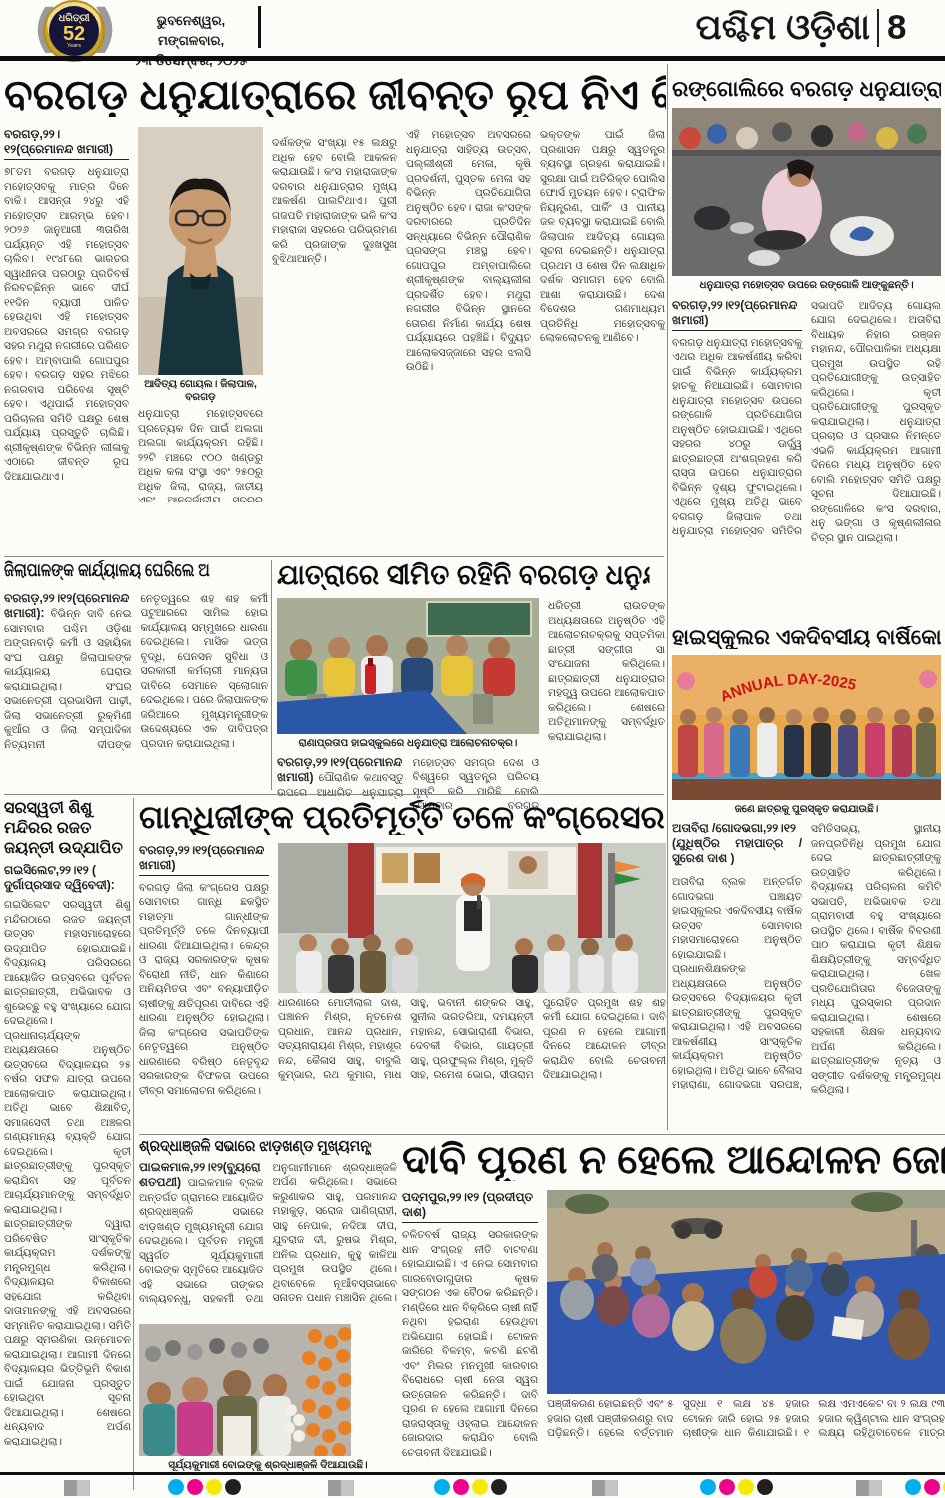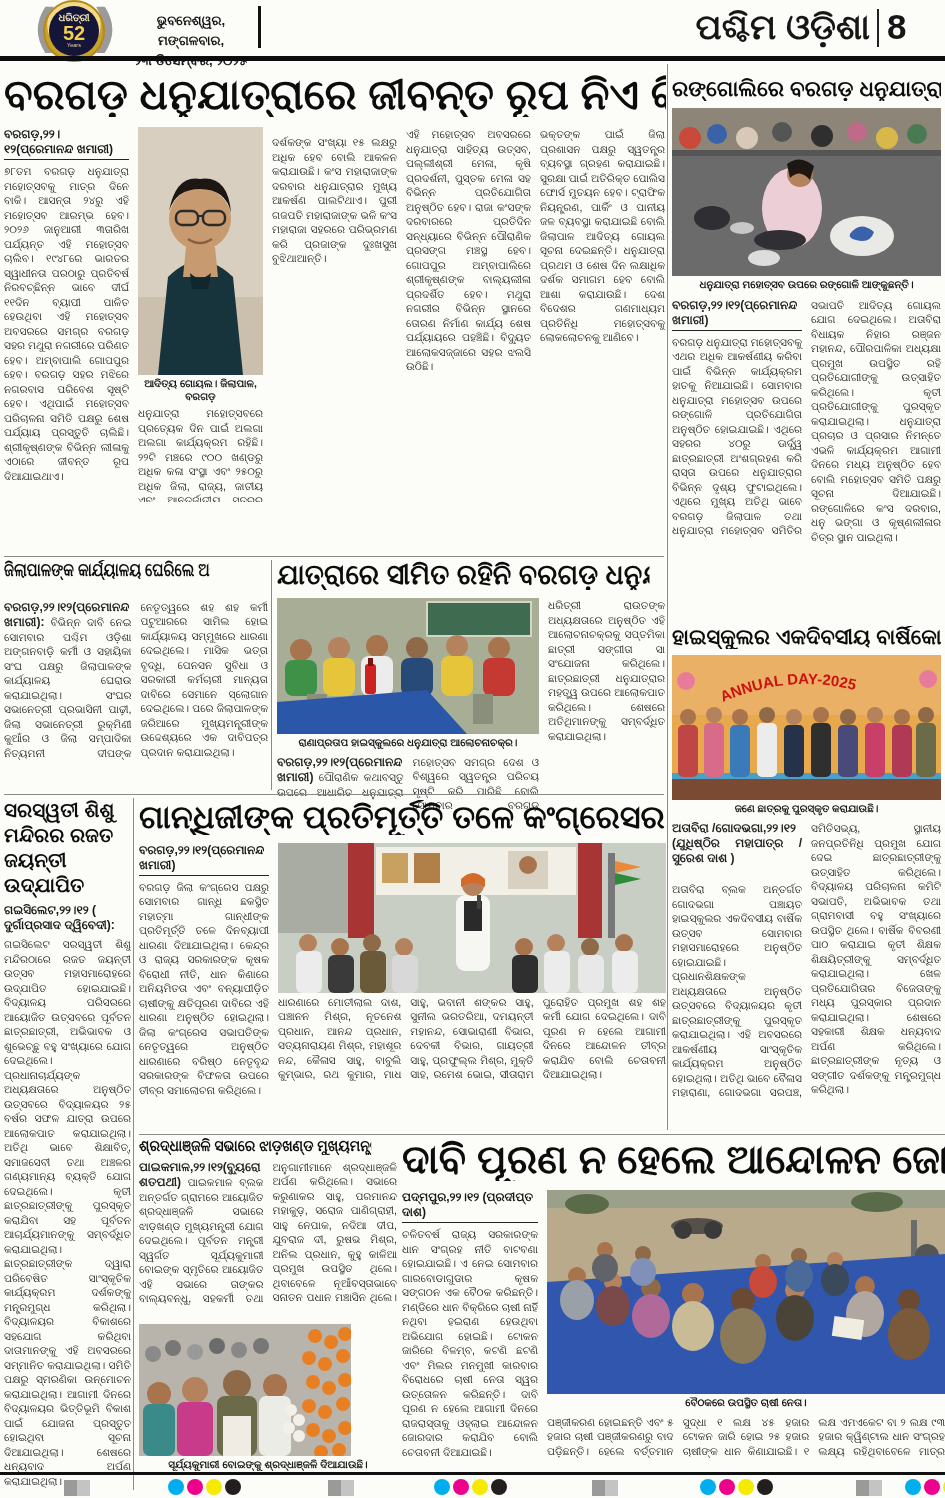--- a/index.html
+++ b/index.html
@@ -144,21 +144,21 @@
       <span class="dateline ul">ବରଗଡ଼,୨୨।୧୨(ପ୍ରେମାନନ୍ଦ ଖମାରୀ)</span>
       <span>ବରଗଡ଼ ଧନୁଯାତ୍ରା ମହୋତ୍ସବକୁ ଏଥର ଅଧିକ ଆକର୍ଷଣୀୟ କରିବା ପାଇଁ ବିଭିନ୍ନ କାର୍ଯ୍ୟକ୍ରମ ହାତକୁ ନିଆଯାଇଛି। ସୋମବାର ଧନୁଯାତ୍ରା ମହୋତ୍ସବ ଉପରେ ରଙ୍ଗୋଳି ପ୍ରତିଯୋଗିତା ଅନୁଷ୍ଠିତ ହୋଇଯାଇଛି। ଏଥିରେ ସହରର ୪୦ରୁ ଊର୍ଦ୍ଧ୍ୱ ଛାତ୍ରଛାତ୍ରୀ ଅଂଶଗ୍ରହଣ କରି ରାସ୍ତା ଉପରେ ଧନୁଯାତ୍ରାର ବିଭିନ୍ନ ଦୃଶ୍ୟ ଫୁଟାଇଥିଲେ। ଏଥିରେ ମୁଖ୍ୟ ଅତିଥି ଭାବେ ବରଗଡ଼ ଜିଲାପାଳ ତଥା ଧନୁଯାତ୍ରା ମହୋତ୍ସବ ସମିତିର ସଭାପତି ଆଦିତ୍ୟ ଗୋୟଲ ଯୋଗ ଦେଇଥିଲେ। ଅତାବିରା ବିଧାୟକ ନିହାର ରଞ୍ଜନ ମହାନନ୍ଦ, ପୌରପାଳିକା ଅଧ୍ୟକ୍ଷା ପ୍ରମୁଖ ଉପସ୍ଥିତ ରହି ପ୍ରତିଯୋଗୀଙ୍କୁ ଉତ୍ସାହିତ କରିଥିଲେ। କୃତୀ ପ୍ରତିଯୋଗୀଙ୍କୁ ପୁରସ୍କୃତ କରାଯାଇଥିଲା। ଧନୁଯାତ୍ରା ପ୍ରଚାର ଓ ପ୍ରସାର ନିମନ୍ତେ ଏଭଳି କାର୍ଯ୍ୟକ୍ରମ ଆଗାମୀ ଦିନରେ ମଧ୍ୟ ଅନୁଷ୍ଠିତ ହେବ ବୋଲି ମହୋତ୍ସବ ସମିତି ପକ୍ଷରୁ ସୂଚନା ଦିଆଯାଇଛି। ରଙ୍ଗୋଳିରେ କଂସ ଦରବାର, ଧନୁ ଭଙ୍ଗା ଓ କୃଷ୍ଣଲୀଳାର ଚିତ୍ର ସ୍ଥାନ ପାଇଥିଲା।</span>
     </div>
   </div>
 
   <div class="vrule" style="left:667px;top:64px;height:1066px"></div>
   <div class="hrule" style="left:4px;top:556px;width:660px"></div>
 
   <div class="story" style="left:4px;top:560px;width:264px">
     <div class="headline" style="font-size:18.5px;transform:scaleX(0.78);transform-origin:left">ଜିଲାପାଳଙ୍କ କାର୍ଯ୍ୟାଳୟ ଘେରିଲେ ଅଙ୍ଗନବାଡ଼ି କର୍ମୀ</div>
-    <div class="body-text cols2" style="height:198px;margin-top:20px">
+    <div class="body-text cols2" style="height:198px;margin-top:11px">
       <span class="dateline">ବରଗଡ଼,୨୨।୧୨(ପ୍ରେମାନନ୍ଦ ଖମାରୀ):</span>
       <span>ବିଭିନ୍ନ ଦାବି ନେଇ ସୋମବାର ପଶ୍ଚିମ ଓଡ଼ିଶା ଅଙ୍ଗନବାଡ଼ି କର୍ମୀ ଓ ସହାୟିକା ସଂଘ ପକ୍ଷରୁ ଜିଲାପାଳଙ୍କ କାର୍ଯ୍ୟାଳୟ ଘେରାଉ କରାଯାଇଥିଲା। ସଂଘର ସଭାନେତ୍ରୀ ପ୍ରଭାସିନୀ ପାଢ଼ୀ, ଜିଲା ସଭାନେତ୍ରୀ ରୁକ୍ମିଣୀ କୁଆଁର ଓ ଜିଲା ସମ୍ପାଦିକା ନିତ୍ୟମନୀ ଦୀପଙ୍କ ନେତୃତ୍ୱରେ ଶହ ଶହ କର୍ମୀ ପଟୁଆରରେ ସାମିଲ ହୋଇ କାର୍ଯ୍ୟାଳୟ ସମ୍ମୁଖରେ ଧାରଣା ଦେଇଥିଲେ। ମାସିକ ଭତ୍ତା ବୃଦ୍ଧି, ପେନସନ ସୁବିଧା ଓ ସରକାରୀ କର୍ମଚାରୀ ମାନ୍ୟତା ଦାବିରେ ସେମାନେ ସ୍ଲୋଗାନ ଦେଇଥିଲେ। ପରେ ଜିଲାପାଳଙ୍କ ଜରିଆରେ ମୁଖ୍ୟମନ୍ତ୍ରୀଙ୍କ ଉଦ୍ଦେଶ୍ୟରେ ଏକ ଦାବିପତ୍ର ପ୍ରଦାନ କରାଯାଇଥିଲା।</span>
     </div>
   </div>
 
   <div class="vrule" style="left:271px;top:560px;height:230px"></div>
 
   <div class="story" style="left:277px;top:560px;width:388px">
     <div class="headline" style="font-size:28px;transform:scaleX(0.96);transform-origin:left">ଯାତ୍ରାରେ ସୀମିତ ରହିନି ବରଗଡ଼ ଧନୁଯାତ୍ରା</div>
     <div style="display:flex;gap:9px;margin-top:8px">
@@ -232,27 +232,27 @@
           <rect x="193" y="68" width="20" height="54" rx="5" fill="#c8406a"></rect>
         <circle cx="230" cy="62" r="8" fill="#a8744e"></circle>
           <rect x="220" y="70" width="20" height="52" rx="5" fill="#b03a56"></rect>
         <circle cx="254" cy="60" r="8" fill="#8f6a48"></circle>
           <rect x="244" y="68" width="20" height="54" rx="5" fill="#6b6b4a"></rect>
       </g>
     </svg>
     <div class="caption">ଜଣେ ଛାତ୍ରକୁ ପୁରସ୍କୃତ କରାଯାଉଛି।</div>
     <div class="body-text cols2" style="height:288px;margin-top:3px">
       <span class="dateline" style="display:block">ଅତାବିରା /ଗୋଦଭଗା,୨୨।୧୨</span>
-      <span class="dateline" style="display:block;margin-bottom:16px">(ଯୁଧିଷ୍ଠିର ମହାପାତ୍ର /ସୁରେଶ ଦାଶ )</span>
+      <span class="dateline" style="display:block;margin-bottom:8px">(ଯୁଧିଷ୍ଠିର ମହାପାତ୍ର /ସୁରେଶ ଦାଶ )</span>
       <span>ଅତାବିରା ବ୍ଲକ ଅନ୍ତର୍ଗତ ଗୋଦଭଗା ପଞ୍ଚାୟତ ହାଇସ୍କୁଲର ଏକଦିବସୀୟ ବାର୍ଷିକ ଉତ୍ସବ ସୋମବାର ମହାସମାରୋହରେ ଅନୁଷ୍ଠିତ ହୋଇଯାଇଛି। ପ୍ରଧାନଶିକ୍ଷକଙ୍କ ଅଧ୍ୟକ୍ଷତାରେ ଅନୁଷ୍ଠିତ ଉତ୍ସବରେ ବିଦ୍ୟାଳୟର କୃତୀ ଛାତ୍ରଛାତ୍ରୀଙ୍କୁ ପୁରସ୍କୃତ କରାଯାଇଥିଲା। ଏହି ଅବସରରେ ଆକର୍ଷଣୀୟ ସାଂସ୍କୃତିକ କାର୍ଯ୍ୟକ୍ରମ ଅନୁଷ୍ଠିତ ହୋଇଥିଲା। ଅତିଥି ଭାବେ ବୈଳାସ ମହାରାଣା, ଗୋଦଭଗା ସରପଞ୍ଚ, ସମିତିସଭ୍ୟ, ସ୍ଥାନୀୟ ଜନପ୍ରତିନିଧି ପ୍ରମୁଖ ଯୋଗ ଦେଇ ଛାତ୍ରଛାତ୍ରୀଙ୍କୁ ଉତ୍ସାହିତ କରିଥିଲେ। ବିଦ୍ୟାଳୟ ପରିଚାଳନା କମିଟି ସଭାପତି, ଅଭିଭାବକ ତଥା ଗ୍ରାମବାସୀ ବହୁ ସଂଖ୍ୟାରେ ଉପସ୍ଥିତ ଥିଲେ। ବାର୍ଷିକ ବିବରଣୀ ପାଠ କରାଯାଇ କୃତୀ ଶିକ୍ଷକ ଶିକ୍ଷୟିତ୍ରୀଙ୍କୁ ସମ୍ବର୍ଦ୍ଧିତ କରାଯାଇଥିଲା। ଖେଳ ପ୍ରତିଯୋଗିତାର ବିଜେତାଙ୍କୁ ମଧ୍ୟ ପୁରସ୍କାର ପ୍ରଦାନ କରାଯାଇଥିଲା। ଶେଷରେ ସହକାରୀ ଶିକ୍ଷକ ଧନ୍ୟବାଦ ଅର୍ପଣ କରିଥିଲେ। ଛାତ୍ରଛାତ୍ରୀଙ୍କ ନୃତ୍ୟ ଓ ସଙ୍ଗୀତ ଦର୍ଶକଙ୍କୁ ମନ୍ତ୍ରମୁଗ୍ଧ କରିଥିଲା।</span>
     </div>
   </div>
 
   <div class="story" style="left:4px;top:798px;width:127px">
-    <div class="headline wrap" style="font-size:20px;line-height:1.25">ସରସ୍ୱତୀ ଶିଶୁ ମନ୍ଦିରର ରଜତ ଜୟନ୍ତୀ ଉଦ୍‌ଯାପିତ</div>
+    <div class="headline wrap" style="font-size:16px;line-height:1.25">ସରସ୍ୱତୀ ଶିଶୁ ମନ୍ଦିରର ରଜତ ଜୟନ୍ତୀ ଉଦ୍‌ଯାପିତ</div>
     <div class="dateline" style="font-size:12px;margin-top:5px">ଗଇସିଲେଟ,୨୨।୧୨ ( ଦୁର୍ଗାପ୍ରସାଦ ଦ୍ୱିବେଦୀ):</div>
     <div class="body-text" style="height:596px;margin-top:4px">ଗଇସିଲେଟ ସରସ୍ୱତୀ ଶିଶୁ ମନ୍ଦିରଠାରେ ରଜତ ଜୟନ୍ତୀ ଉତ୍ସବ ମହାସମାରୋହରେ ଉଦ୍‌ଯାପିତ ହୋଇଯାଇଛି। ବିଦ୍ୟାଳୟ ପରିସରରେ ଆୟୋଜିତ ଉତ୍ସବରେ ପୂର୍ବତନ ଛାତ୍ରଛାତ୍ରୀ, ଅଭିଭାବକ ଓ ଶୁଭେଚ୍ଛୁ ବହୁ ସଂଖ୍ୟାରେ ଯୋଗ ଦେଇଥିଲେ। ପ୍ରଧାନାଚାର୍ଯ୍ୟଙ୍କ ଅଧ୍ୟକ୍ଷତାରେ ଅନୁଷ୍ଠିତ ଉତ୍ସବରେ ବିଦ୍ୟାଳୟର ୨୫ ବର୍ଷର ସଫଳ ଯାତ୍ରା ଉପରେ ଆଲୋକପାତ କରାଯାଇଥିଲା। ଅତିଥି ଭାବେ ଶିକ୍ଷାବିତ୍, ସମାଜସେବୀ ତଥା ଅଞ୍ଚଳର ଗଣ୍ୟମାନ୍ୟ ବ୍ୟକ୍ତି ଯୋଗ ଦେଇଥିଲେ। କୃତୀ ଛାତ୍ରଛାତ୍ରୀଙ୍କୁ ପୁରସ୍କୃତ କରାଯିବା ସହ ପୂର୍ବତନ ଆଚାର୍ଯ୍ୟମାନଙ୍କୁ ସମ୍ବର୍ଦ୍ଧିତ କରାଯାଇଥିଲା। ଛାତ୍ରଛାତ୍ରୀଙ୍କ ଦ୍ୱାରା ପରିବେଷିତ ସାଂସ୍କୃତିକ କାର୍ଯ୍ୟକ୍ରମ ଦର୍ଶକଙ୍କୁ ମନ୍ତ୍ରମୁଗ୍ଧ କରିଥିଲା। ବିଦ୍ୟାଳୟର ବିକାଶରେ ସହଯୋଗ କରିଥିବା ଦାତାମାନଙ୍କୁ ଏହି ଅବସରରେ ସମ୍ମାନିତ କରାଯାଇଥିଲା। ସମିତି ପକ୍ଷରୁ ସ୍ମରଣିକା ଉନ୍ମୋଚନ କରାଯାଇଥିଲା। ଆଗାମୀ ଦିନରେ ବିଦ୍ୟାଳୟର ଭିତ୍ତିଭୂମି ବିକାଶ ପାଇଁ ଯୋଜନା ପ୍ରସ୍ତୁତ ହୋଇଥିବା ସୂଚନା ଦିଆଯାଇଥିଲା। ଶେଷରେ ଧନ୍ୟବାଦ ଅର୍ପଣ କରାଯାଇଥିଲା।</div>
   </div>
 
   <div class="vrule" style="left:133px;top:798px;height:692px"></div>
 
   <div class="story" style="left:139px;top:800px;width:527px">
     <div class="headline" style="font-size:32px">ଗାନ୍ଧିଜୀଙ୍କ ପ୍ରତିମୂର୍ତ୍ତି ତଳେ କଂଗ୍ରେସର ଧାରଣା</div>
     <div style="display:flex;gap:9px;margin-top:8px">
       <div style="width:130px">
@@ -398,21 +398,20 @@
               <ellipse cx="318" cy="124" rx="19" ry="23" fill="#b0a8a0"></ellipse>
             <circle cx="362" cy="110" r="11" fill="#6b4a34"></circle>
               <ellipse cx="362" cy="144" rx="21" ry="26" fill="#7a5a3a"></ellipse>
             <circle cx="96" cy="64" r="8" fill="#8f6a48"></circle>
               <ellipse cx="96" cy="82" rx="13" ry="14" fill="#8090b8"></ellipse>
             <circle cx="58" cy="60" r="8" fill="#a8744e"></circle>
               <ellipse cx="58" cy="78" rx="13" ry="14" fill="#606468"></ellipse>
           </g>
           <rect x="286" y="128" width="30" height="20" fill="#f0ece0" transform="rotate(8 301 138)"></rect>
         </svg>
-        <div class="caption">ବୈଠକରେ ଉପସ୍ଥିତ ଚାଷୀ ନେତା।</div>
         <div class="body-text cols3" style="height:56px;margin-top:2px">ପଞ୍ଜୀକରଣ ହୋଇଛନ୍ତି ଏବଂ ୫ ହଜାର ଚାଷୀ ପଞ୍ଜୀକରଣରୁ ବାଦ ପଡ଼ିଛନ୍ତି। ହେଲେ ବର୍ତ୍ତମାନ ସୁଦ୍ଧା ୧ ଲକ୍ଷ ୪୫ ହଜାର ଟୋକନ ଜାରି ହୋଇ ୨୫ ହଜାର ଚାଷୀଙ୍କ ଧାନ କିଣାଯାଇଛି। ୧ ଲକ୍ଷ ଏମଏକେଟ ବା ୨ ଲକ୍ଷ ୯୩ ହଜାର କ୍ୱିଣ୍ଟାଲ ଧାନ ସଂଗ୍ରହ ଲକ୍ଷ୍ୟ ରହିଥିବାବେଳେ ମାତ୍ର ଅଳ୍ପ ପରିମାଣର ଧାନ କିଣାଯାଇଥିବା ଚାଷୀ ନେତା ଅଭିଯୋଗ କରିଛନ୍ତି।</div>
       </div>
     </div>
   </div>
 
   <div class="bottom-rule"></div>
   <div class="graysq" style="left:64px"></div>
   <div class="cmyk" style="left:168px">
       <i class="c1"></i>
       <i class="c2"></i>

